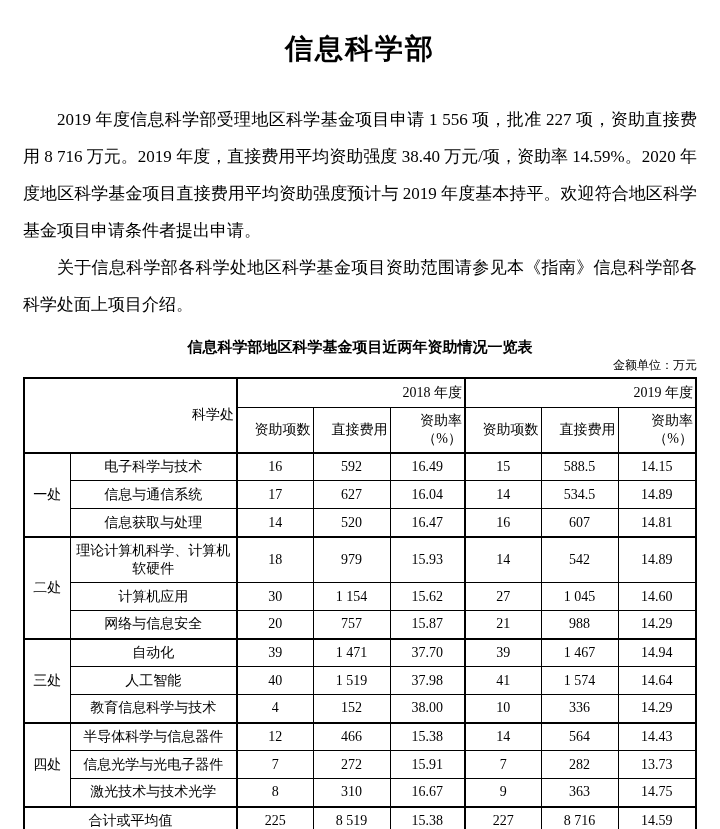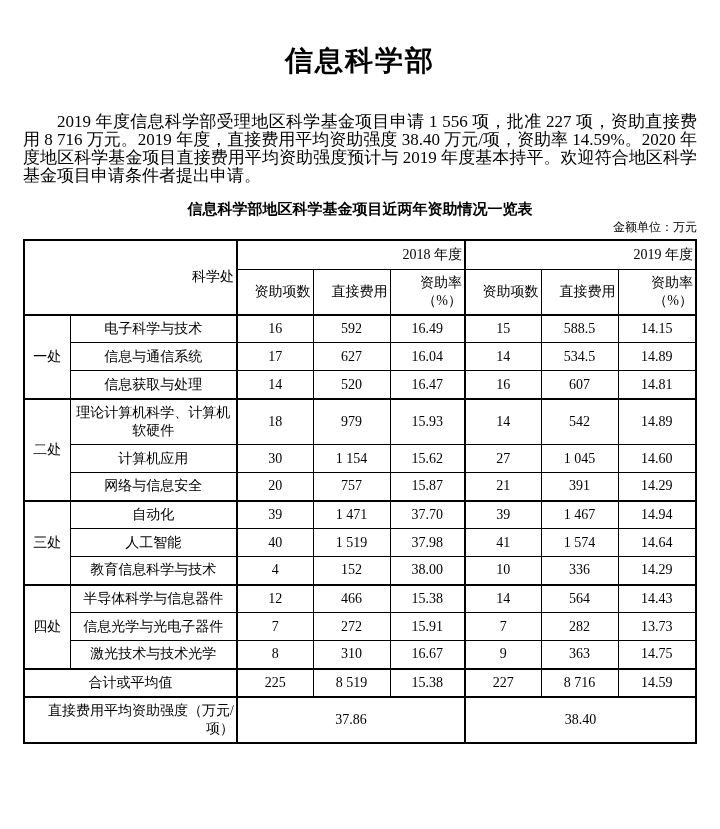--- a/index.html
+++ b/index.html
@@ -1,30 +1,30 @@
 <!DOCTYPE html>
 <html><head>
 <meta charset="utf-8">
 <style>
   * { box-sizing: border-box; }
   html, body { margin: 0; padding: 0; background: #ffffff; }
   .page {
     width: 720px; height: 829px;
     background: #ffffff; color: #000;
     font-family: "Liberation Serif", "DejaVu Serif", serif;
-    padding: 12px 23px; overflow: hidden; position: relative;
+    padding: 0 23px; overflow: hidden; position: relative;
   }
   .doc-title {
     font-family: "Liberation Sans", "DejaVu Sans", sans-serif;
     font-weight: bold; font-size: 28px; letter-spacing: 2px;
     text-align: center; margin: 0; padding-top: 30px;
   }
   .body-text { margin-top: 33px; }
   .para {
-    font-size: 17px; line-height: 18px; margin: 0;
+    font-size: 17px; line-height: 37px; margin: 0;
     text-align: justify; text-indent: 2em;
   }
   .table-caption {
     font-family: Liberation Serif, serif;
     font-weight: bold; font-size: 15px; text-align: center;
     margin-top: 15px;
   }
   .unit-note { font-size: 12px; text-align: right; margin-bottom: 3px; }
   table.fund {
     width: 674px; margin: 0 auto;
@@ -45,20 +45,21 @@
 </style>
 </head>
 <body>
 
 <div class="page">
 
   <h1 class="doc-title">信息科学部</h1>
 
   <div class="body-text">
     <p class="para">2019 年度信息科学部受理地区科学基金项目申请 1 556 项，批准 227 项，资助直接费用 8 716 万元。2019 年度，直接费用平均资助强度 38.40 万元/项，资助率 14.59%。2020 年度地区科学基金项目直接费用平均资助强度预计与 2019 年度基本持平。欢迎符合地区科学基金项目申请条件者提出申请。</p>
+    <p class="para">关于信息科学部各科学处地区科学基金项目资助范围请参见本《指南》信息科学部各科学处面上项目介绍。</p>
   </div>
 
   <div class="table-caption">信息科学部地区科学基金项目近两年资助情况一览表</div>
   <div class="unit-note">金额单位：万元</div>
 
   <table class="fund">
     <colgroup>
       <col style="width:46px">
         <col style="width:167px">
       <col style="width:76px">
@@ -130,21 +131,21 @@
         <td class="b19">27</td>
         <td>1 045</td>
         <td>14.60</td>
       </tr>
       <tr>
         <td>网络与信息安全</td>
         <td class="b18">20</td>
         <td>757</td>
         <td>15.87</td>
         <td class="b19">21</td>
-        <td>391</td>
+        <td>988</td>
         <td>14.29</td>
       </tr>
       <tr class="grp">
         <td rowspan="3">三处</td>
         <td>自动化</td>
         <td class="b18">39</td>
         <td>1 471</td>
         <td>37.70</td>
         <td class="b19">39</td>
         <td>1 467</td>

